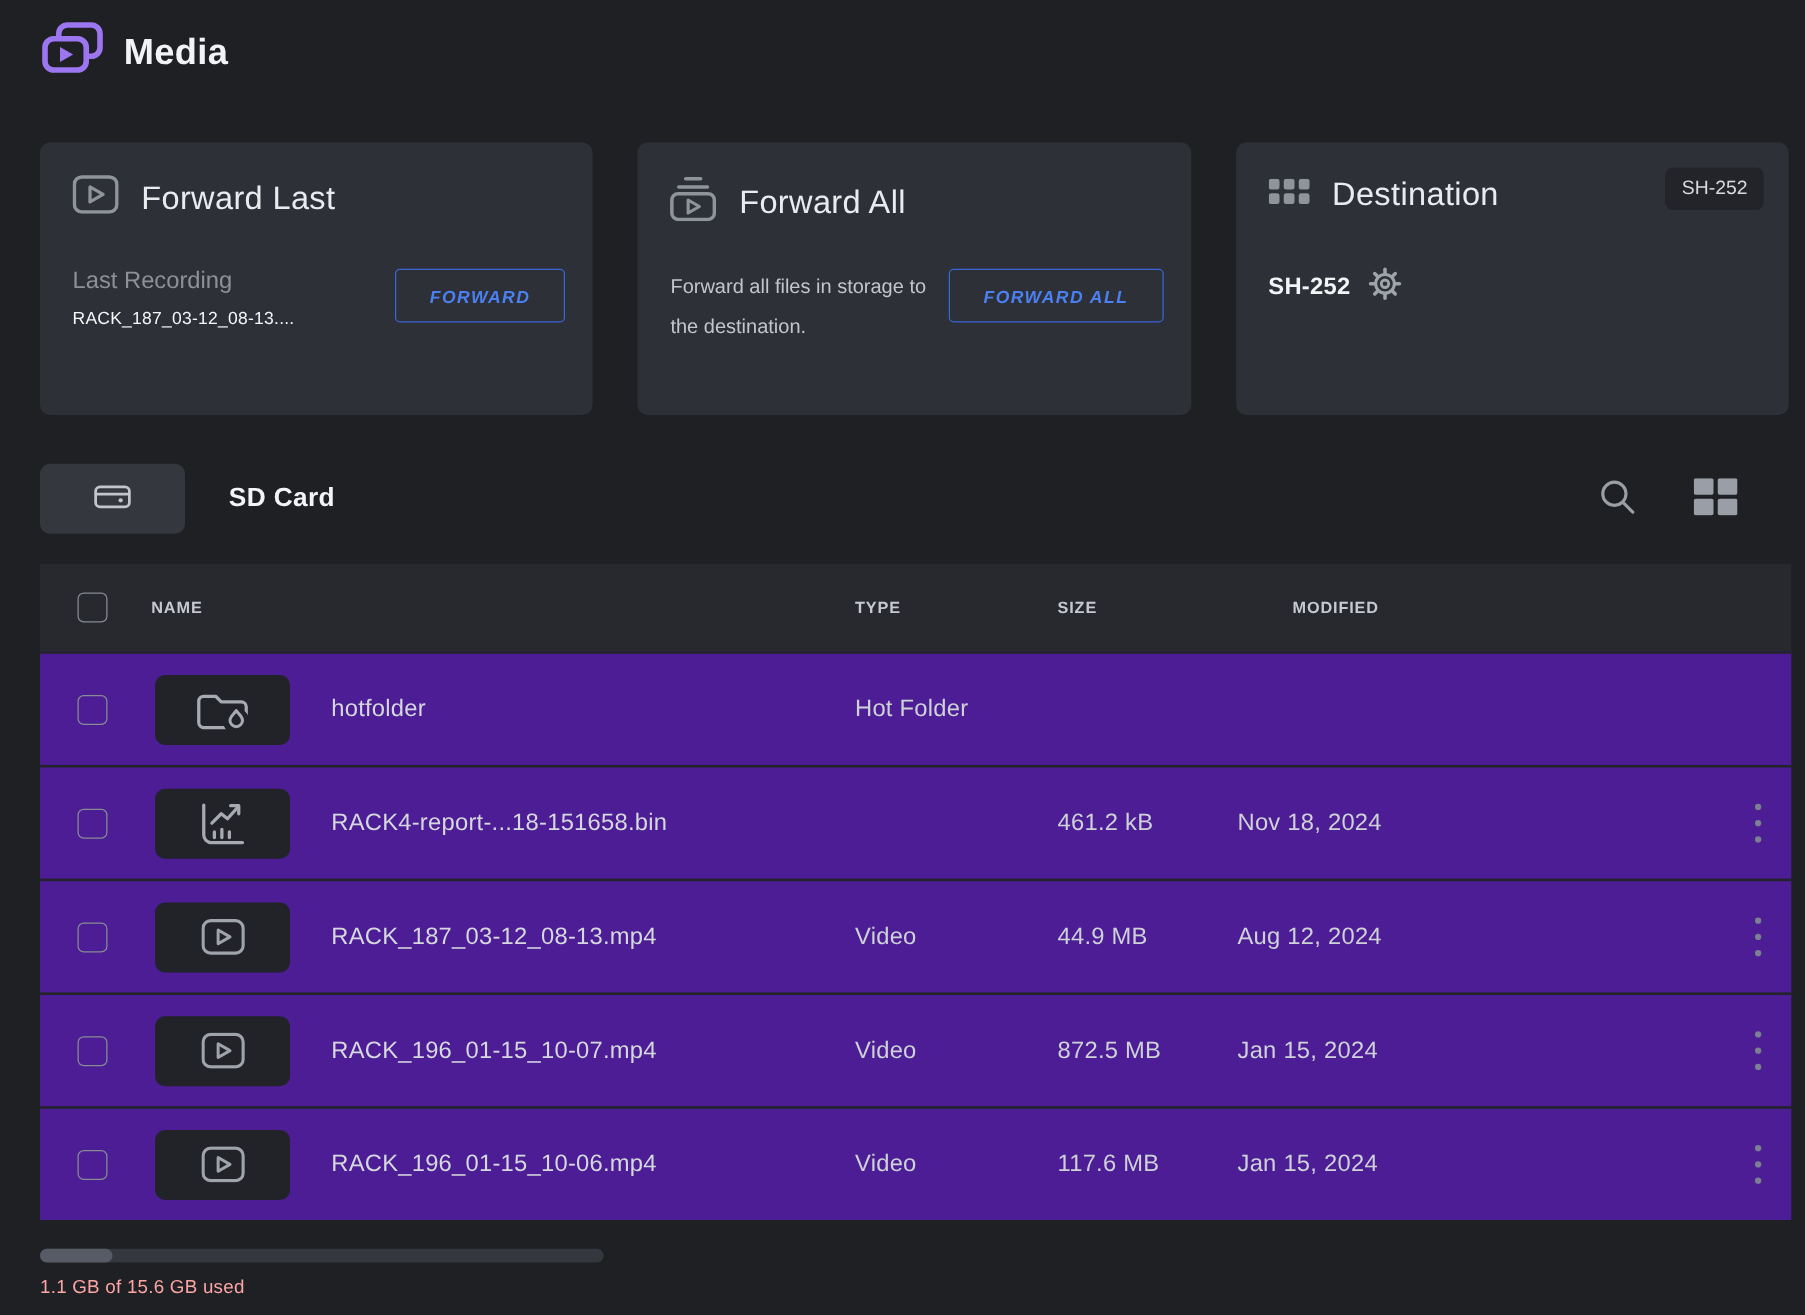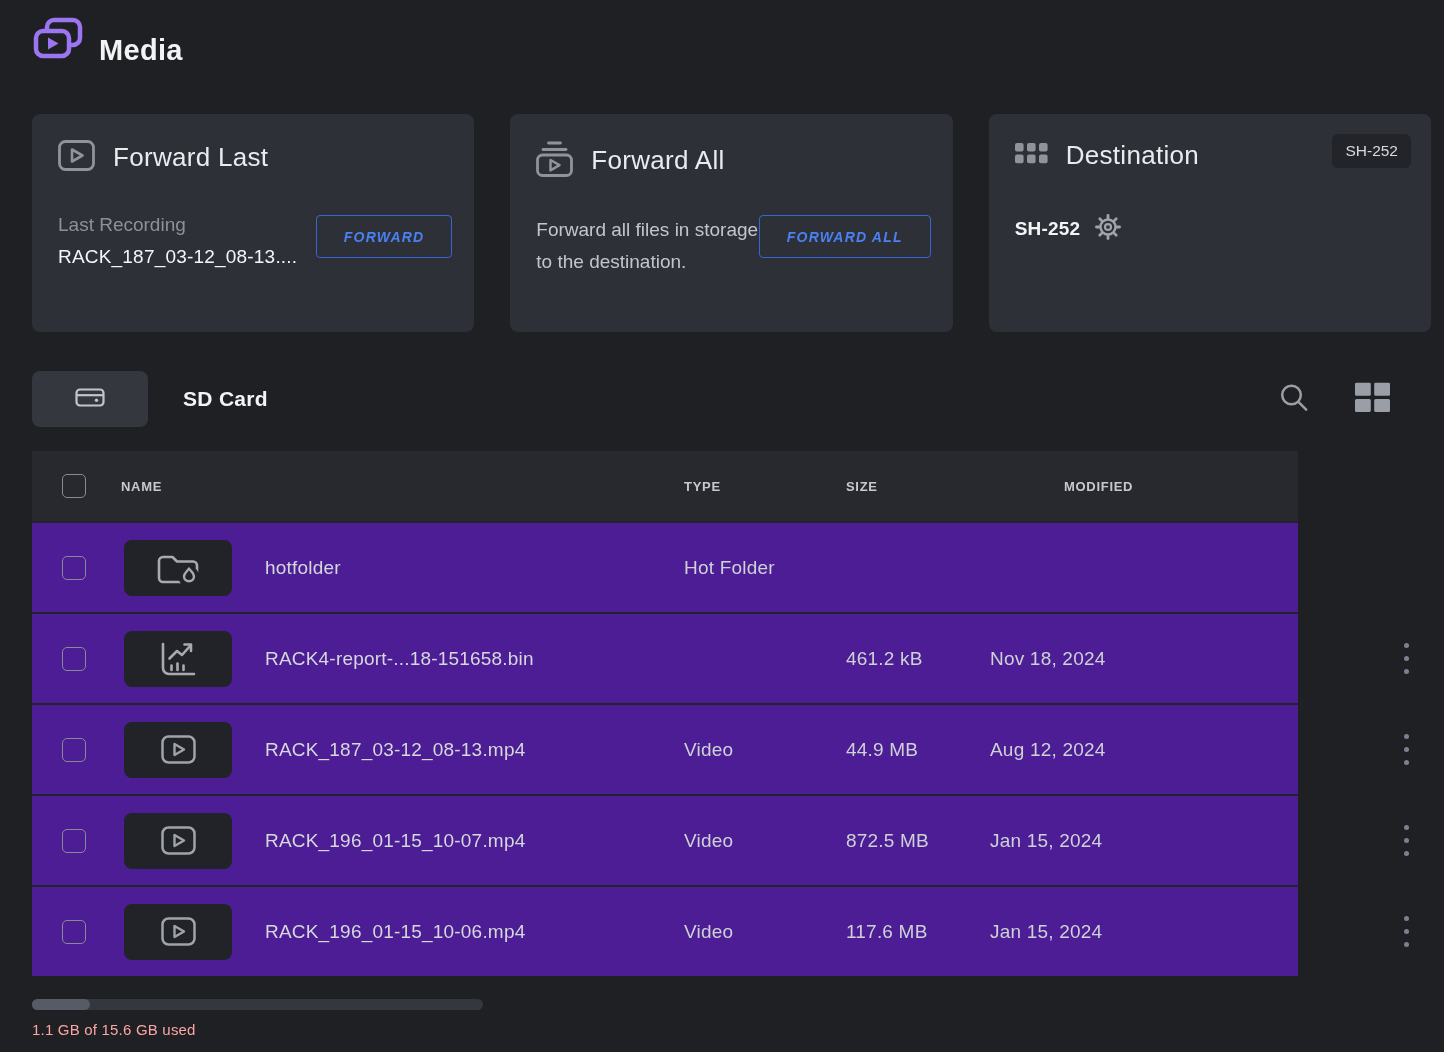--- a/index.html
+++ b/index.html
@@ -1,57 +1,57 @@
 <!DOCTYPE html>
 <html><head>
 <meta charset="utf-8">
 <style>
   * { margin:0; padding:0; box-sizing:border-box; }
   body { background:#17181b; font-family:"Liberation Sans", sans-serif; }
   .screen { position:relative; width:1444px; height:1052px; background:#1e2024; overflow:hidden; }
 
   
-  .page-header { position:absolute; top:17px; left:33px; display:flex; align-items:flex-end; gap:16px; }
+  .page-header { position:absolute; top:17px; left:33px; display:flex; align-items:center; gap:16px; }
   .page-title { font-size:29px; font-weight:700; color:#f2f3f5; letter-spacing:.3px; }
 
   
   .cards { position:absolute; top:114px; left:32px; width:1399px; height:218px;
            display:grid; grid-template-columns:repeat(3,1fr); gap:36px; }
   .card { position:relative; background:#2e3038; border-radius:8px; }
   .card-head { position:absolute; top:26px; left:26px; display:flex; align-items:center; gap:18px;justify-content:space-between; }
   .card-title { font-size:26px; font-weight:500; color:#e9ebee; letter-spacing:.3px; }
   .btn { position:absolute; top:101px; right:22px; height:43px; padding:0 27px;
          display:flex; align-items:center; background:transparent;
          border:1px solid #3a64d4; border-radius:4px; color:#4b80f2;
          font-family:"Liberation Sans", sans-serif; font-size:14px; font-weight:700; letter-spacing:1.2px; cursor:pointer;font-style:italic; }
   .fl-label { position:absolute; top:100px; left:26px; font-size:19px; color:#8d9197; }
-  .fl-file  { position:absolute; top:132px; left:26px; font-size:19px; color:#f5f6f8; letter-spacing:.2px;text-align:right; }
-  .fa-desc  { position:absolute; top:100px; left:26px; width:230px; font-size:19px; line-height:32px; color:#c2c6cc; }
+  .fl-file  { position:absolute; top:132px; left:26px; font-size:14px; color:#f5f6f8; letter-spacing:.2px;text-align:right; }
+  .fa-desc  { position:absolute; top:100px; left:26px; width:230px; font-size:16px; line-height:32px; color:#c2c6cc; }
   .dest-badge { position:absolute; top:20px; right:20px; background:#222429; border-radius:6px;
                 padding:8px 13px; font-size:15.5px; font-weight:500; color:#d7dadd; }
   .dest-value-row { position:absolute; top:99px; left:26px; display:flex; align-items:center; gap:14px; }
   .dest-value { font-size:19px; font-weight:600; color:#f2f4f6; letter-spacing:.2px; }
 
   
   .storage-toolbar { position:absolute; top:371px; left:32px; width:1399px; height:56px; }
   .sd-button { position:absolute; left:0; top:0; width:116px; height:56px; background:#35373e;
                border:none; border-radius:8px; display:flex; align-items:center; justify-content:center; cursor:pointer; }
   .storage-title { position:absolute; left:151px; top:50%; transform:translateY(-50%);
                    font-size:21px; font-weight:700; color:#f3f4f6; letter-spacing:.3px; }
   .icon-btn { position:absolute; top:50%; transform:translateY(-50%); background:none; border:none; cursor:pointer;
               display:flex; align-items:center; justify-content:center; }
   .search-btn { right:122px; }
   .gridview-btn { right:41px; }
 
   
-  .table { position:absolute; top:451px; left:32px; width:1266px; }
+  .table { position:absolute; top:451px; left:32px; width:1401px; }
   .thead { position:relative; height:70px; background:#27292e; }
   .hlabel { position:absolute; top:50%; transform:translateY(-50%); font-size:13px; font-weight:700;
             color:#c6cad0; letter-spacing:.7px; }
-  .h-name { left:89px; } .h-type { left:652px; } .h-size { left:814px; } .h-mod { left:988px;padding-left:44px; }
+  .h-name { left:89px; } .h-type { left:652px; } .h-size { left:814px; } .h-mod { left:958px;padding-left:44px; }
   .cbx { position:absolute; left:30px; top:50%; transform:translateY(-50%); width:24px; height:24px;
          border:1.5px solid #878b92; border-radius:5px; background:transparent; cursor:pointer; }
   .trow { position:relative; height:91px; background:#4c1d95; border-top:2px solid #222429; }
   .tile { position:absolute; left:92px; top:50%; transform:translateY(-50%); width:108px; height:56px;
           background:#222329; border-radius:8px; display:flex; align-items:center; justify-content:center; cursor:pointer; }
   .tile svg { display:none; }
   .trow[data-icon="hot-folder"] .ic-hot-folder { display:block; }
   .trow[data-icon="chart"] .ic-chart { display:block; }
   .trow[data-icon="video"] .ic-video { display:block; }
   .cell { position:absolute; top:50%; transform:translateY(-50%); font-size:19px; color:#ced2d7; letter-spacing:.2px; }

